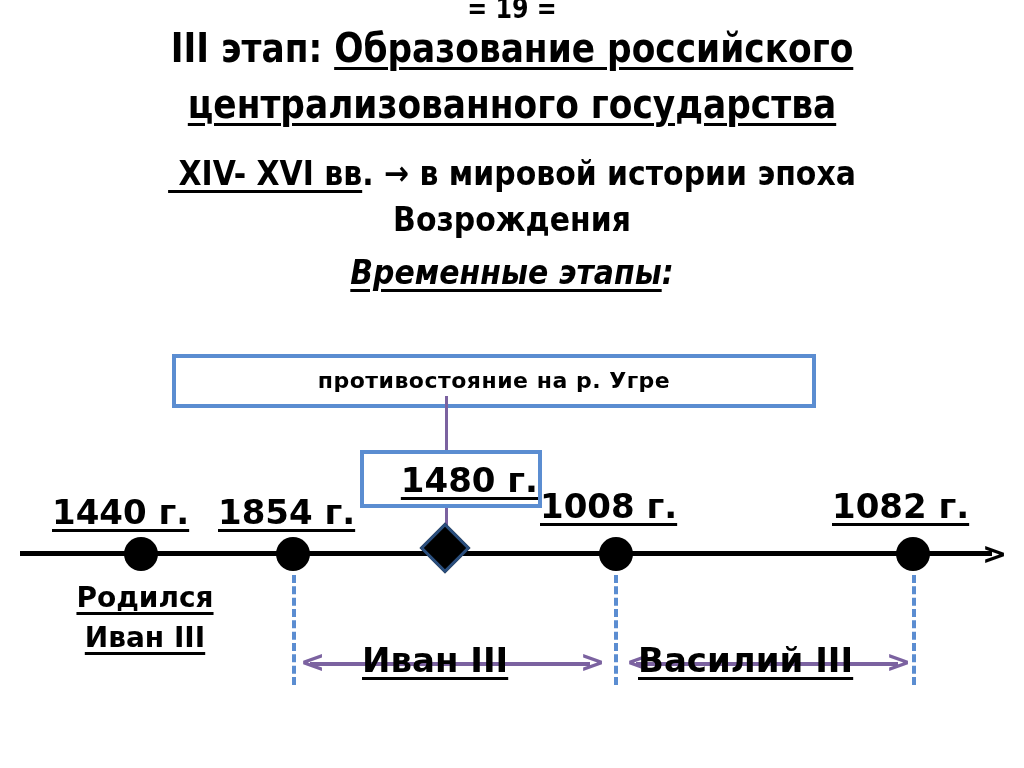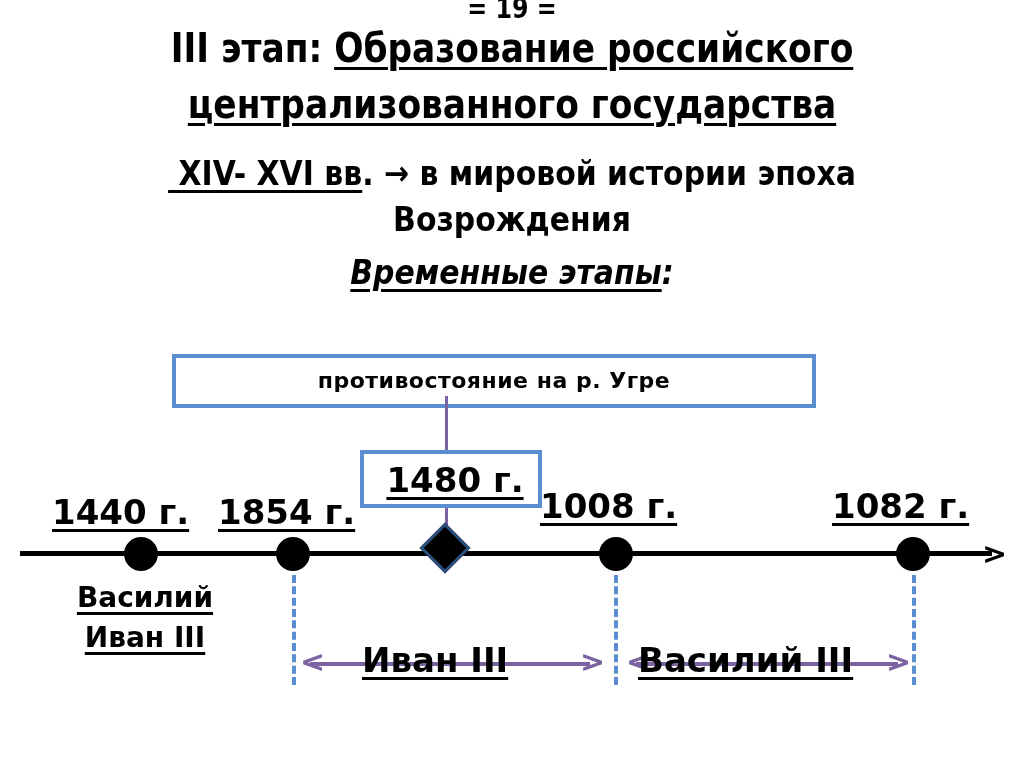--- a/index.html
+++ b/index.html
@@ -8,21 +8,21 @@
   .abs { position:absolute; }
   .u { text-decoration: underline; text-decoration-thickness: 3px; text-underline-offset: 5px; }
   .slide-num { left:0; width:1024px; top:-8px; text-align:center; font-size:28px; font-weight:bold; font-family:"DejaVu Sans", sans-serif; transform:scaleX(0.85); }
   .title { left:0; width:1024px; top:20px; text-align:center; font-size:40px; font-weight:bold; line-height:56px;
            font-family:"DejaVu Sans", sans-serif; transform:scaleX(0.86); transform-origin:center top; }
   .subtitle { left:0; width:1024px; top:150px; text-align:center; font-size:34px; font-weight:bold; line-height:46px;
               transform:scaleX(0.88); transform-origin:center top; }
   .stages { left:0; width:1024px; top:252px; text-align:center; font-size:34px; font-weight:bold; font-style:italic; transform:scaleX(0.88); }
   .box { border:4px solid #5b8dd1; background:#fff; box-sizing:border-box; font-weight:bold; text-align:center; }
   .event-box { left:172px; top:342px; width:644px; height:54px; font-size:22px; line-height:46px; letter-spacing:0.5px;margin-top:12px; }
-  .year-box { left:360px; top:450px; width:182px; height:58px; font-size:34px; line-height:52px; text-align:center; padding-left:8px; }
+  .year-box { left:360px; top:450px; width:182px; height:58px; font-size:34px; line-height:52px; text-align:right; padding-left:8px; }
   .conn { background:#7b62a0; width:3px; }
   .axis { left:20px; top:551px; width:972px; height:5px; background:#000; }
   .arrowhead { left:982px; top:539px; font-size:30px; font-weight:bold; line-height:30px; }
   .dot { width:34px; height:34px; border-radius:50%; background:#000; }
   .diamond { left:427px; top:530px; width:36px; height:36px; background:#000; border:3px solid #2b4f7e; transform:rotate(45deg); box-sizing:border-box; }
   .year { font-size:34px; font-weight:bold; }
   .dash { width:0; border-left:4px dashed #5b8dd1; }
   .born { left:40px; top:578px; width:210px; text-align:center; font-size:28px; font-weight:bold; line-height:40px; }
   .reign { font-size:34px; font-weight:bold; }
   .range-arrow { height:4px; background:#7b62a0; }
@@ -66,21 +66,21 @@
 <div class="abs dot" style="left:276px; top:537px;"></div>
 <div class="abs dot" style="left:599px; top:537px;"></div>
 <div class="abs dot" style="left:896px; top:537px;"></div>
 <div class="abs diamond"></div>
 
 <div class="abs dash" style="left:292px; top:575px; height:110px;"></div>
 <div class="abs dash" style="left:614px; top:575px; height:110px;"></div>
 <div class="abs dash" style="left:912px; top:575px; height:110px;"></div>
 
 <div class="abs born">
-  <span class="u">Василий</span><br>
+  <span class="u">Родился</span><br>
   <span class="u">Иван III</span>
 </div>
 
 <div class="abs chev" style="left:300px; top:647px;">&lt;</div>
 <div class="abs range-arrow" style="left:310px; top:662px; width:280px;"></div>
 <div class="abs chev" style="left:580px; top:647px;">&gt;</div>
 <div class="abs reign" style="left:362px; top:640px; background:transparent;"><span class="u">Иван III</span></div>
 
 <div class="abs chev" style="left:626px; top:647px;">&lt;</div>
 <div class="abs range-arrow" style="left:636px; top:662px; width:262px;"></div>

